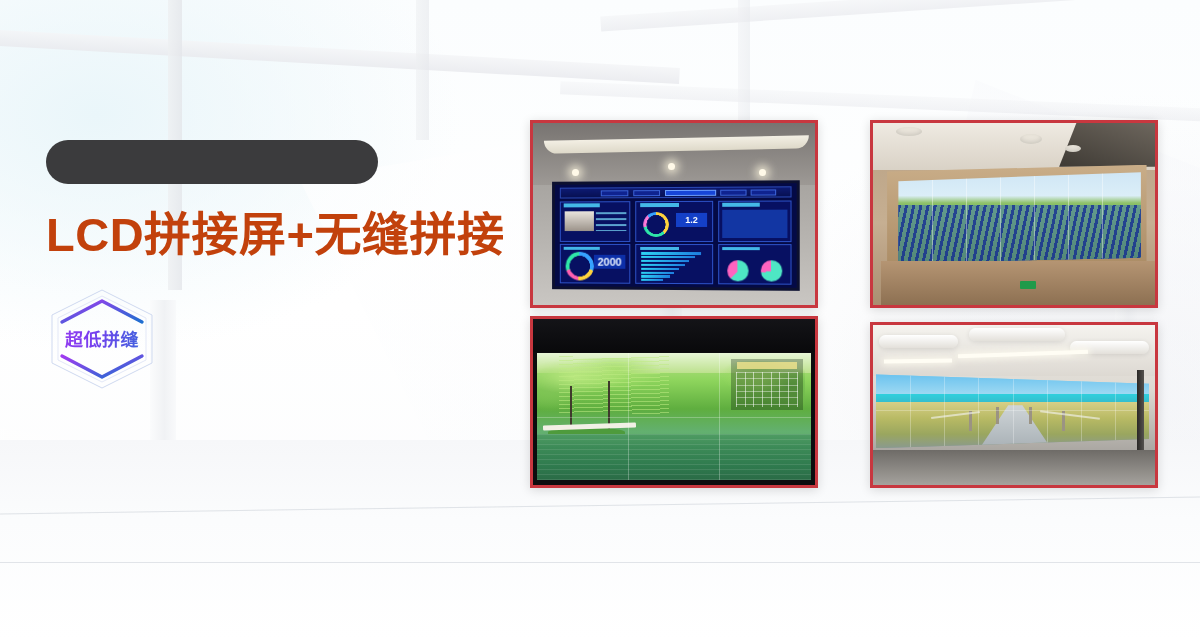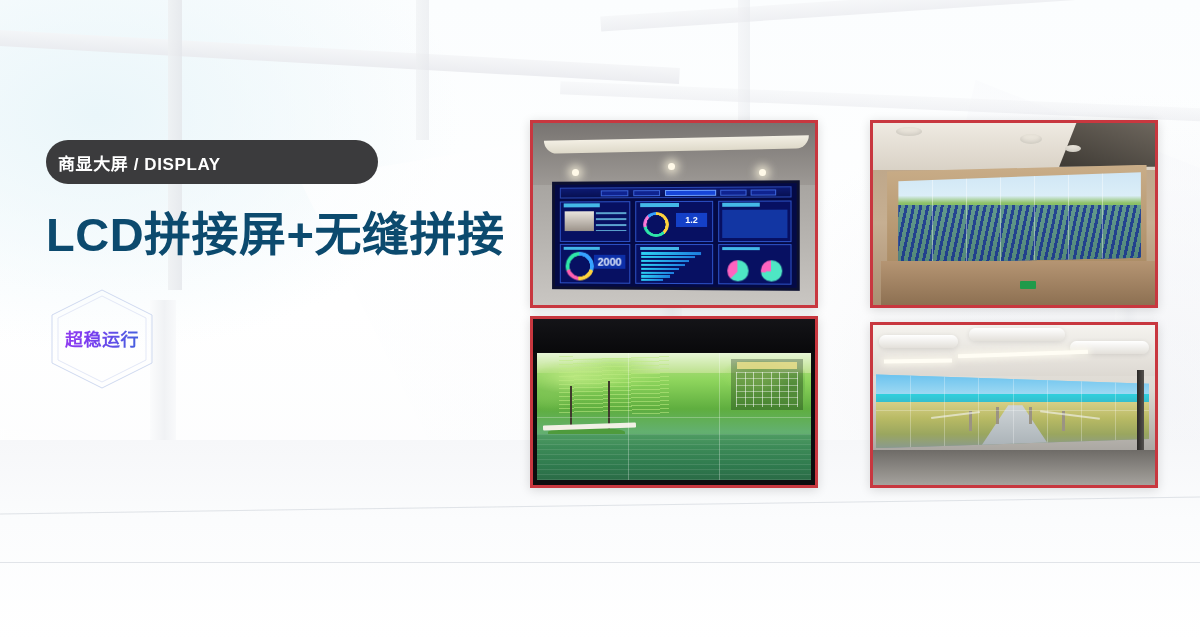--- a/index.html
+++ b/index.html
@@ -83,21 +83,21 @@
     position:relative; z-index:2;
     display:flex; align-items:center;
     padding:0 18px 0 12px; height:44px;
     color:#ffffff; font-size:17px; font-weight:700; letter-spacing:.6px;
     white-space:nowrap;
   }
 
   .title {
     margin-top:26px;
     font-size:47px; font-weight:700; letter-spacing:.5px;
-    color:#0c4a6e; line-height:1.08; white-space:nowrap;
+    color:#c2410c; line-height:1.08; white-space:nowrap;
   }
   .subtitle {
     margin-top:10px;
     font-size:20px; font-weight:400; letter-spacing:.2px;
     color:#9a9ba0; white-space:nowrap;
   }
 
   
   .features { margin-top:26px; display:flex; gap:8px; }
   .hex { position:relative; width:112px; height:104px; }
@@ -305,38 +305,43 @@
   <div class="pillar p2"></div>
   <div class="pillar p3"></div>
   <div class="floor"></div>
   <div class="floor-line fl1"></div>
   <div class="floor-line fl2"></div>
 
   <div class="left-col">
 
     <div class="brand-row">
       <div class="brand-dark"></div>
-      <div class="brand-sub">商显大屏 / DISPLAY</div>
     </div>
 
     <div class="title">LCD拼接屏+无缝拼接</div>
 
     <div class="features">
-
-
 
       <div class="hex">
         <svg viewBox="0 0 112 104">
+          <defs>
+            <linearGradient id="hg0" x1="0" y1="0" x2="1" y2="1">
+              <stop offset="0" stop-color="#a13bf0"></stop>
+                <stop offset="1" stop-color="#1e6fd0"></stop>
+            </linearGradient>
+          </defs>
           <polygon points="56,3 106,28 106,76 56,101 6,76 6,28" fill="none" stroke="#cfd9f0" stroke-width="1"></polygon>
           <polygon points="56,9 100,31 100,73 56,95 12,73 12,31" fill="none" stroke="#e3e8f7" stroke-width="1"></polygon>
           <polyline points="16,35 56,14 96,35" fill="none" stroke="url(#hg0)" stroke-width="3.4" stroke-linecap="round" stroke-linejoin="round"></polyline>
           <polyline points="16,69 56,90 96,69" fill="none" stroke="url(#hg0)" stroke-width="3.4" stroke-linecap="round" stroke-linejoin="round"></polyline>
         </svg>
-        <div class="hex-label">超稳运行</div>
+        <div class="hex-label">超低拼缝</div>
       </div>
+
+
 
 
     </div>
   </div>
 
   <div class="photo ph-tl">
     <div class="inner">
       <div class="room-tl"></div>
       <div class="ceiling-tl"></div>
       <div class="cove-tl"></div>

